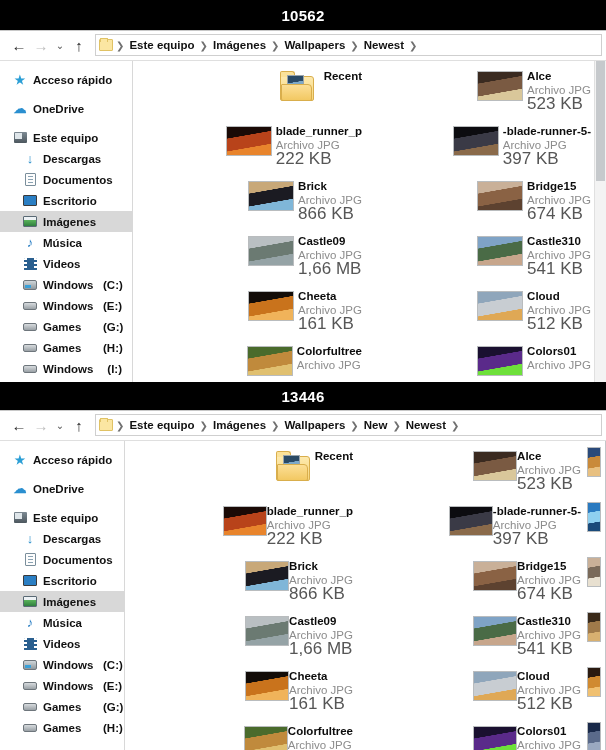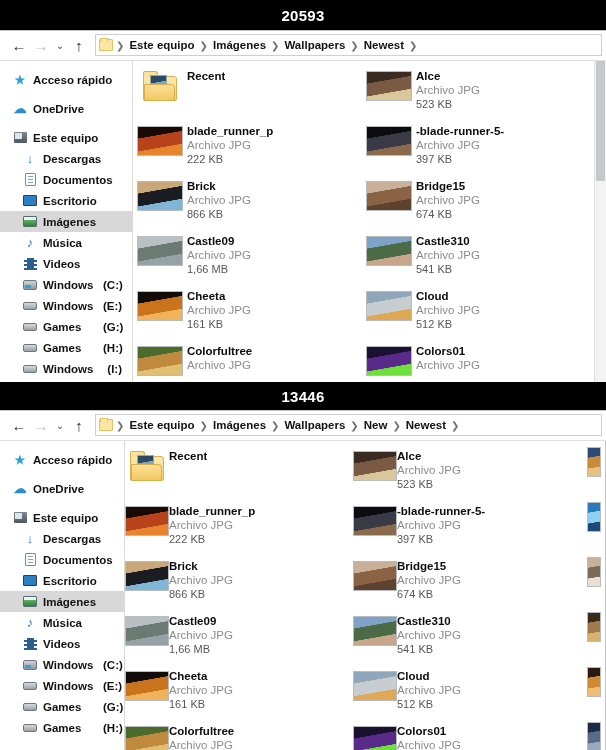--- a/index.html
+++ b/index.html
@@ -146,40 +146,41 @@
     display: flex;
     flex-wrap: wrap;
     align-content: flex-start;
     padding-top: 6px;
   }
   .fileitem {
     display: flex;
     align-items: flex-start;
     height: 55px;
     overflow: hidden;
+    justify-content: flex-end;
   }
   .thumbwrap {
     width: 54px; flex: none;
     display: flex; align-items: center; justify-content: center;
     padding-top: 4px;
   }
   .thumb {
     width: 46px; height: 30px;
     border: 1px solid #b9bcbe;
     background: #cfcfcf;
     overflow: hidden;
     position: relative;
   }
   .meta { padding-top: 2px; overflow: hidden; }
   .fname {
     font-size: 11.5px; font-weight: bold; color: #0c0c0c;
     white-space: nowrap; line-height: 14px;
   }
   .ftype { font-size: 11.5px; color: #8c8c8c; line-height: 14px; white-space: nowrap; }
-  .fsize { font-size: 11px; color: #565656; line-height: 14px; white-space: nowrap; }
+  .fsize { font-size: 17px; color: #565656; line-height: 14px; white-space: nowrap; }
 
   
   .folderico {
     width: 34px; height: 30px; position: relative;
   }
   .folderico .back {
     position: absolute; left: 0; bottom: 0; width: 34px; height: 25px;
     background: linear-gradient(#fde9ad,#f7d77d);
     border: 1px solid #d9ae4c; border-radius: 1px 3px 2px 2px;
   }
@@ -209,21 +210,21 @@
   }
   .vsplit {
     position: absolute; top: 0; right: 0; width: 1px; bottom: 0; background: #c3c6c9;
   }
 </style>
 </head>
 <body>
 
 <div class="shot">
 
-  <div class="labelbar" style="position:absolute;left:0;top:0;width:606px;height:30px;">20593</div>
+  <div class="labelbar" style="position:absolute;left:0;top:0;width:606px;height:30px;">10562</div>
 
   <div class="panel" style="position:absolute;left:0;top:30px;width:606px;height:352px;">
 
     <div class="navbar">
       <div class="navbtn">←</div>
       <div class="navbtn disabled">→</div>
       <div class="navbtn small">⌄</div>
       <div class="navbtn">↑</div>
       <div class="addrbar">
         <div class="crumb-folder"></div>

